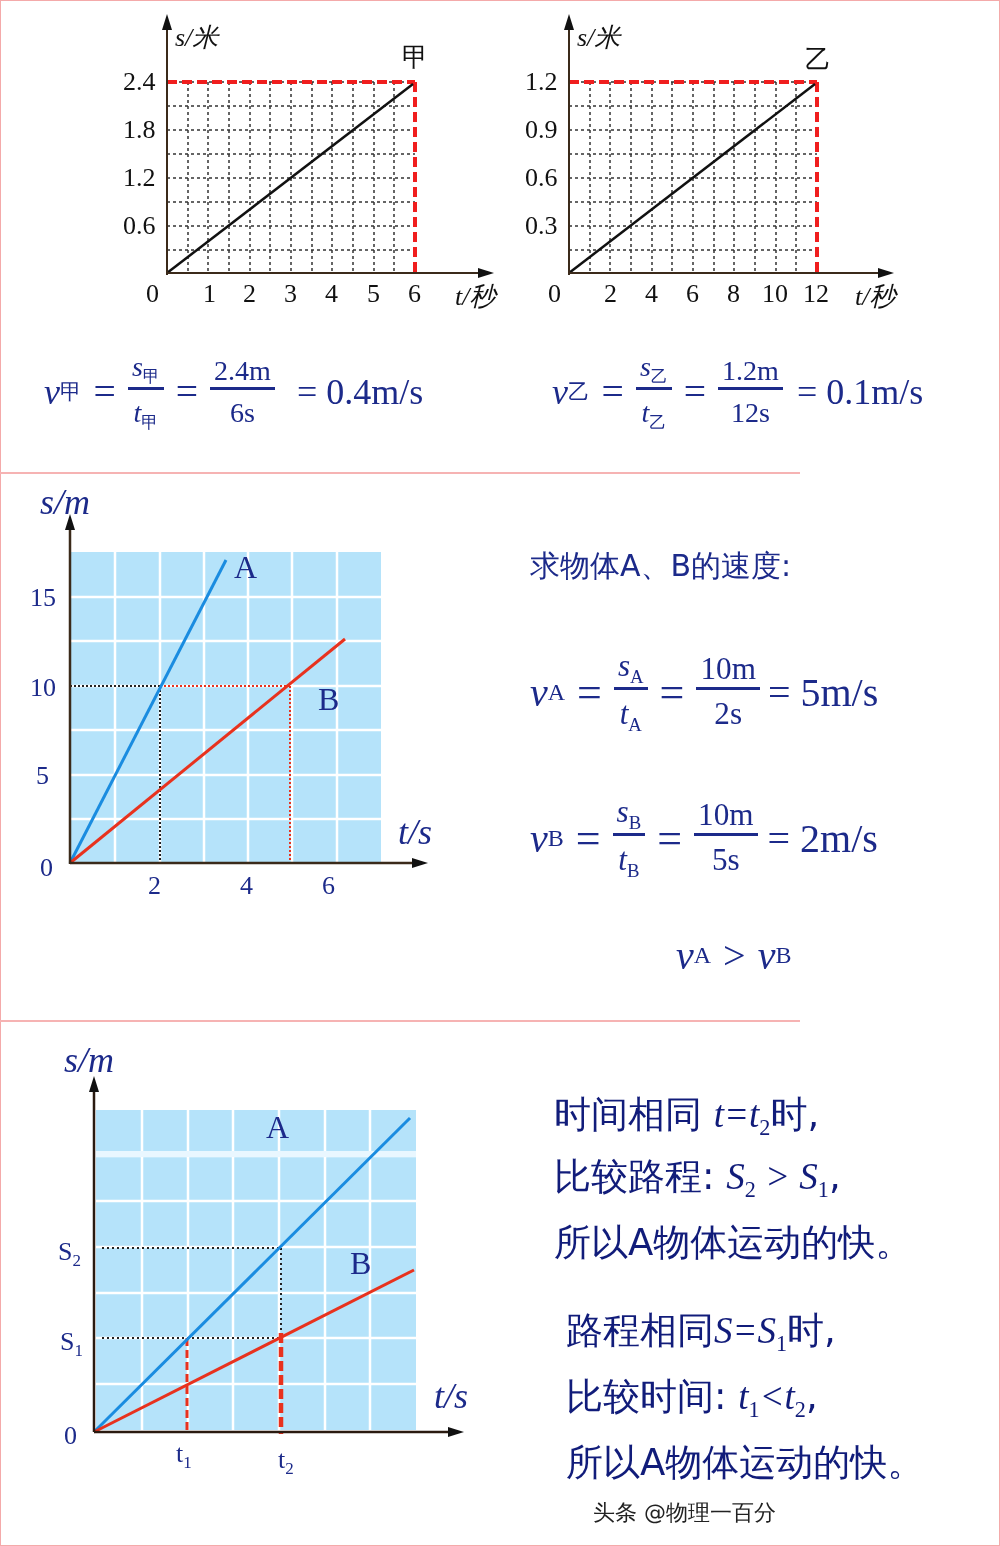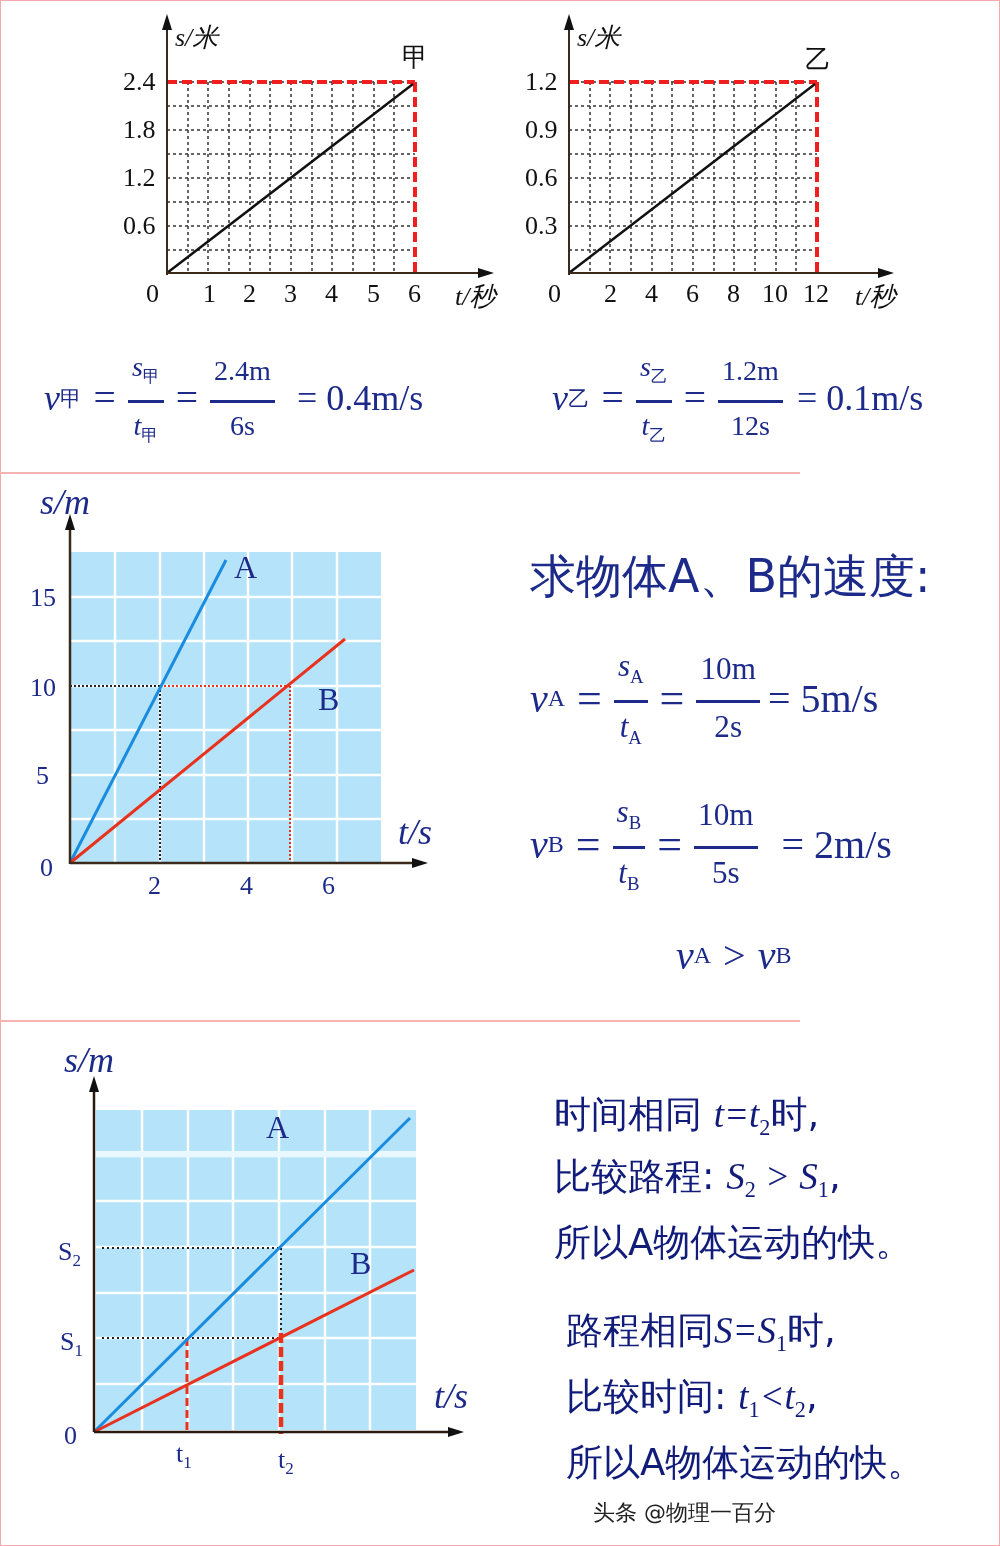--- a/index.html
+++ b/index.html
@@ -19,21 +19,21 @@
   svg { position: absolute; overflow: visible; }
   .txt { position: absolute; color: #1c2a8a; white-space: nowrap; }
   .formula {
     position: absolute; display: flex; align-items: center; color: #1c2a8a;
     font-family: "Liberation Serif", serif; white-space: nowrap;
   }
   .formula .v { font-style: italic; }
   .formula sub { font-style: normal; font-size: 0.6em; vertical-align: -0.35em; }
   .eq { margin: 0 12px; font-size: 1.1em; }
   .frac { display: inline-flex; flex-direction: column; align-items: center; line-height: 1.05; }
-  .frac .num { border-bottom: 3px solid #1c2a8a; padding: 0 4px 14px; }
+  .frac .num { border-bottom: 3px solid #1c2a8a; padding: 0 4px 1px; }
   .frac .den { padding-top: 8px; }
   .small-frac { font-size: 0.78em; }
   .cn { font-family: "DejaVu Sans", sans-serif; }
   .watermark {
     position: absolute; right: 24px; bottom: 18px; font-family: "DejaVu Sans", sans-serif;
     font-size: 22px; color: #222; 
   }
   .line-text { position: absolute; font-family: "DejaVu Sans", sans-serif; color: #111c7a; font-size: 37px; white-space: nowrap; }
   .line-text i { font-family: "Liberation Serif", serif; font-style: italic; }
   .line-text sub { font-family: "Liberation Serif", serif; font-size: 0.6em; }
@@ -219,21 +219,21 @@
       <text x="30" y="132" font-size="26">15</text>
       <text x="30" y="222" font-size="26">10</text>
       <text x="36" y="310" font-size="26">5</text>
       <text x="40" y="402" font-size="26">0</text>
       <text x="148" y="420" font-size="26">2</text>
       <text x="240" y="420" font-size="26">4</text>
       <text x="322" y="420" font-size="26">6</text>
     </g>
   </svg>
 
-  <div class="txt cn" style="left:530px;top:72px;font-size:46px;">求物体A、B的速度:</div>
+  <div class="txt cn" style="left:530px;top:72px;font-size:30px;">求物体A、B的速度:</div>
 
   <div class="formula" style="left:530px;top:176px;font-size:40px;">
     <span class="v">v</span>
       <sub>A</sub>
     <span class="eq">=</span>
     <span class="frac small-frac">
       <span class="num"><span class="v">s</span><sub>A</sub></span>
       <span class="den"><span class="v">t</span><sub>A</sub></span>
     </span>
     <span class="eq">=</span>
@@ -250,21 +250,21 @@
     <span class="eq">=</span>
     <span class="frac small-frac">
       <span class="num"><span class="v">s</span><sub>B</sub></span>
       <span class="den"><span class="v">t</span><sub>B</sub></span>
     </span>
     <span class="eq">=</span>
     <span class="frac small-frac">
       <span class="num">10m</span>
       <span class="den">5s</span>
     </span>
-    <span style="margin-left:24px">= 2m/s</span>
+    <span style="margin-left:10px">= 2m/s</span>
   </div>
 
   <div class="formula" style="left:676px;top:458px;font-size:40px;">
     <span class="v">v</span>
       <sub>A</sub>
     <span style="margin:0 12px">&gt;</span>
     <span class="v">v</span>
       <sub>B</sub>
   </div>
 </div>

